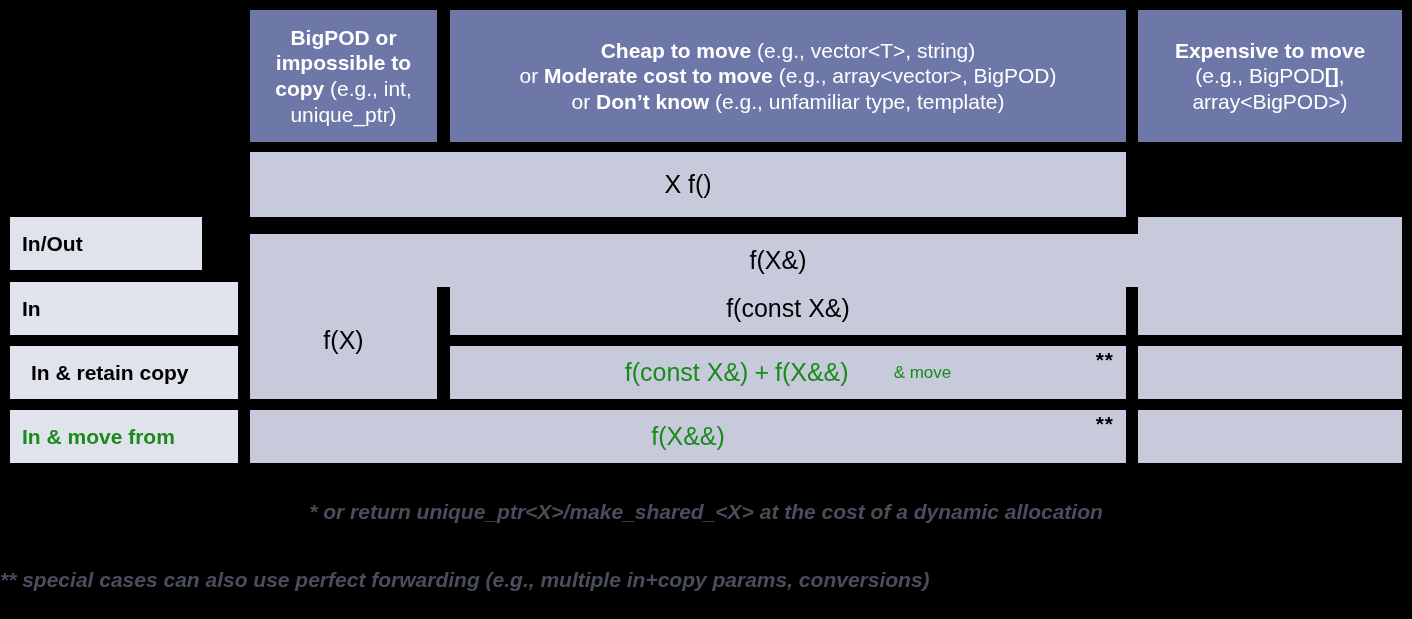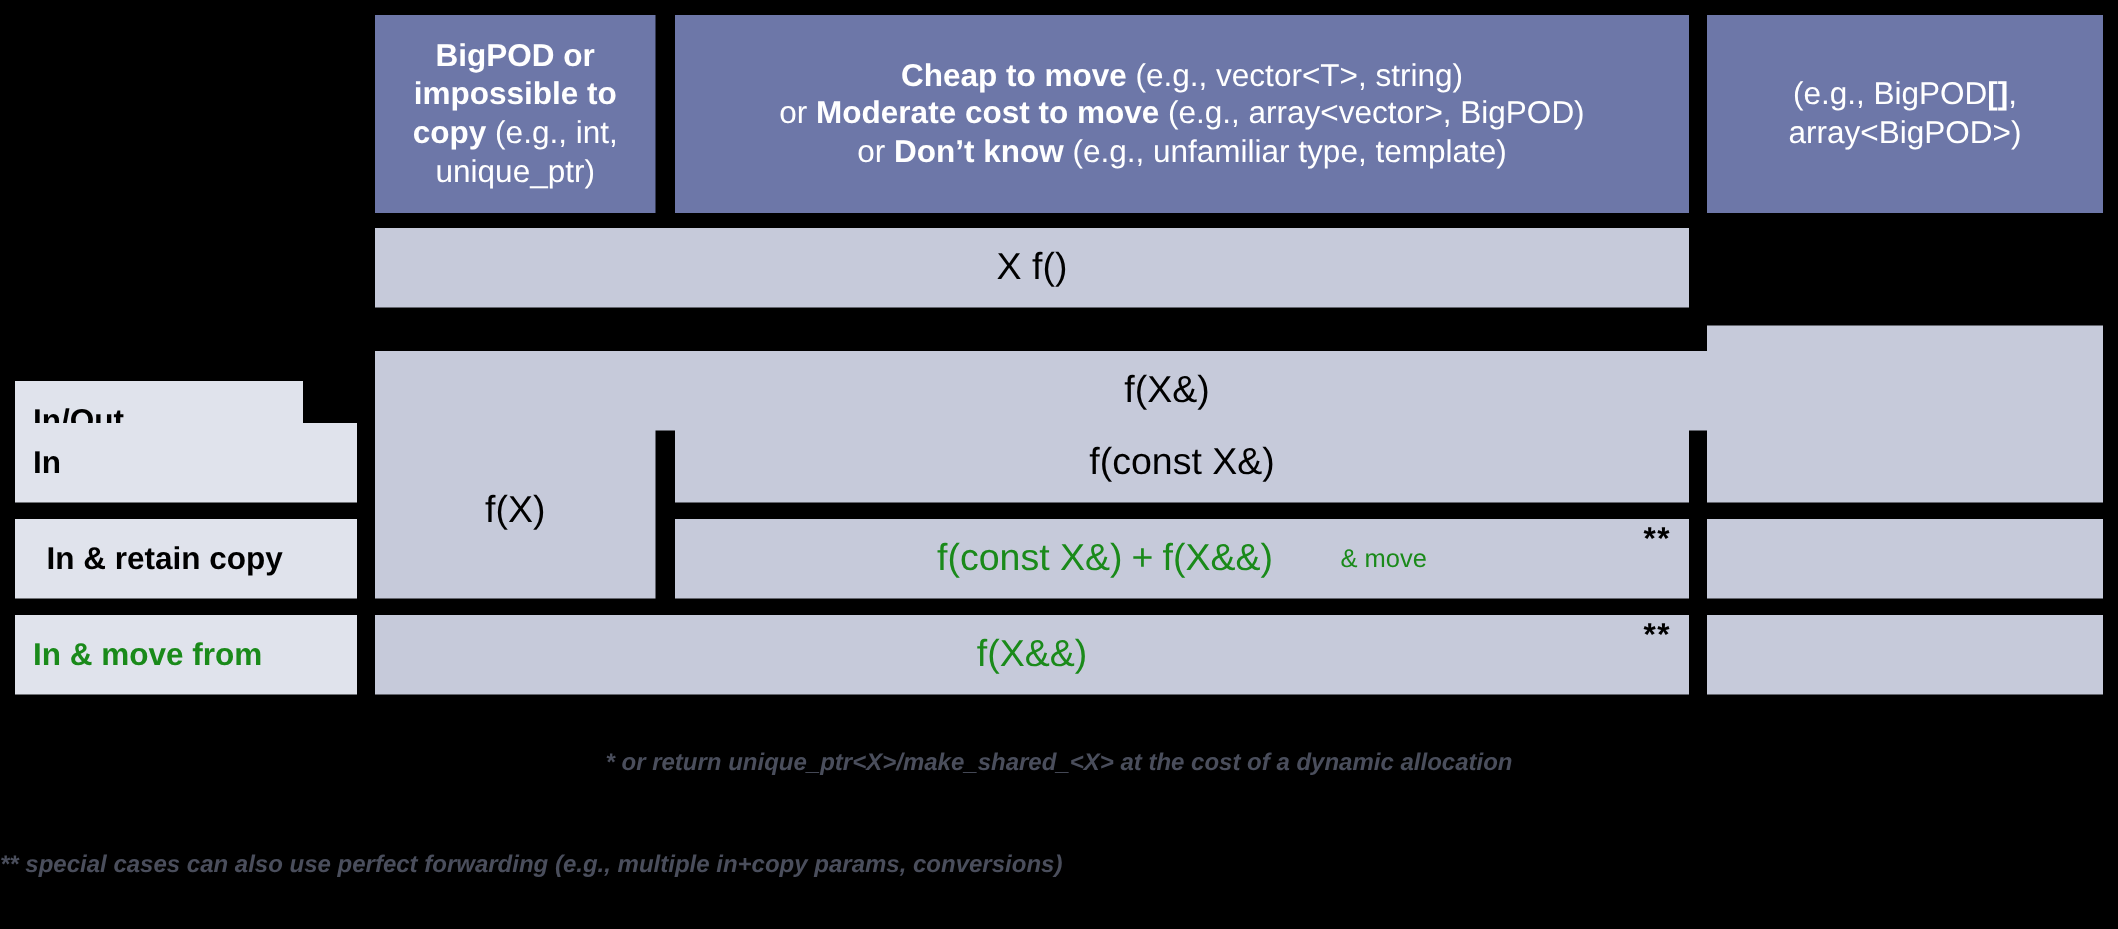--- a/index.html
+++ b/index.html
@@ -79,21 +79,21 @@
     color: #000000;
     letter-spacing: 1px;
   }
 
   
   .footnote {
     position: absolute;
     color: #4a4e5c;
     font-style: italic;
     font-weight: bold;
-    font-size: 16px;
+    font-size: 21px;
     white-space: nowrap;
   }
 
   
   .corner {
     position: absolute;
     background: #000000;
   }
 </style>
 </head>
@@ -119,46 +119,49 @@
       </div>
       <div>
         <span class="reg">or </span><b>Don’t know </b><span class="reg">(e.g., unfamiliar type, template)</span>
       </div>
     </div>
   </div>
 
   <div class="cell hdr" style="left:1138px; top:10px; width:264px; height:132px;">
     <div>
       <div>
+        <b>Expensive to move</b>
+      </div>
+      <div>
         <span class="reg">(e.g., BigPOD</span><b>[]</b><span class="reg">,</span>
       </div>
       <div>
         <span class="reg">array&lt;BigPOD&gt;)</span>
       </div>
     </div>
   </div>
 
 
-  <div class="cell rowlabel" style="left:10px; top:217px; width:192px; height:53px;margin-top:37px;">
+  <div class="cell rowlabel" style="left:10px; top:217px; width:192px; height:53px;">
     <span>In/Out</span>
   </div>
 
   <div class="cell rowlabel" style="left:10px; top:282px; width:228px; height:53px;">
     <span>In</span>
   </div>
 
   <div class="cell rowlabel" style="left:10px; top:346px; width:228px; height:53px;padding-left:21px;">
     <span>In &amp; retain copy</span>
   </div>
 
   <div class="cell rowlabel green" style="left:10px; top:410px; width:228px; height:53px;">
     <span>In &amp; move from</span>
   </div>
 
-  <div class="cell body-cell" style="left:250px; top:152px; width:876px; height:53px;">
+  <div class="cell body-cell" style="left:250px; top:152px; width:876px; height:65px;">
     <span>X f()</span>
   </div>
 
   <div class="cell body-cell" style="left:250px; top:234px; width:1056px; height:53px;">
     <span>f(X&amp;)</span>
   </div>
 
   <div class="cell body-cell" style="left:250px; top:282px; width:187px; height:117px;">
     <span>f(X)</span>
   </div>

